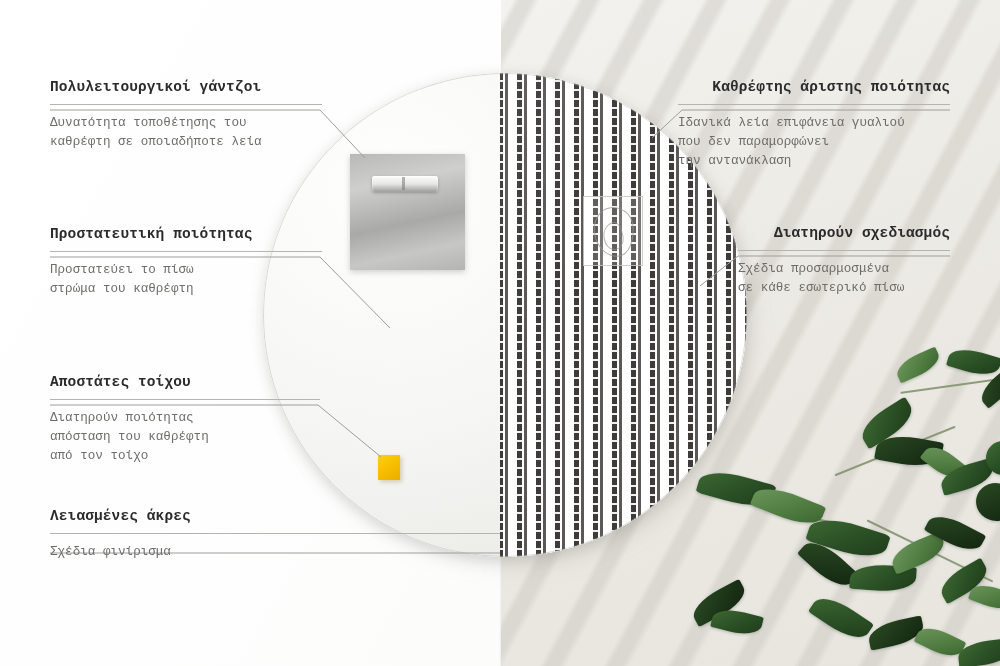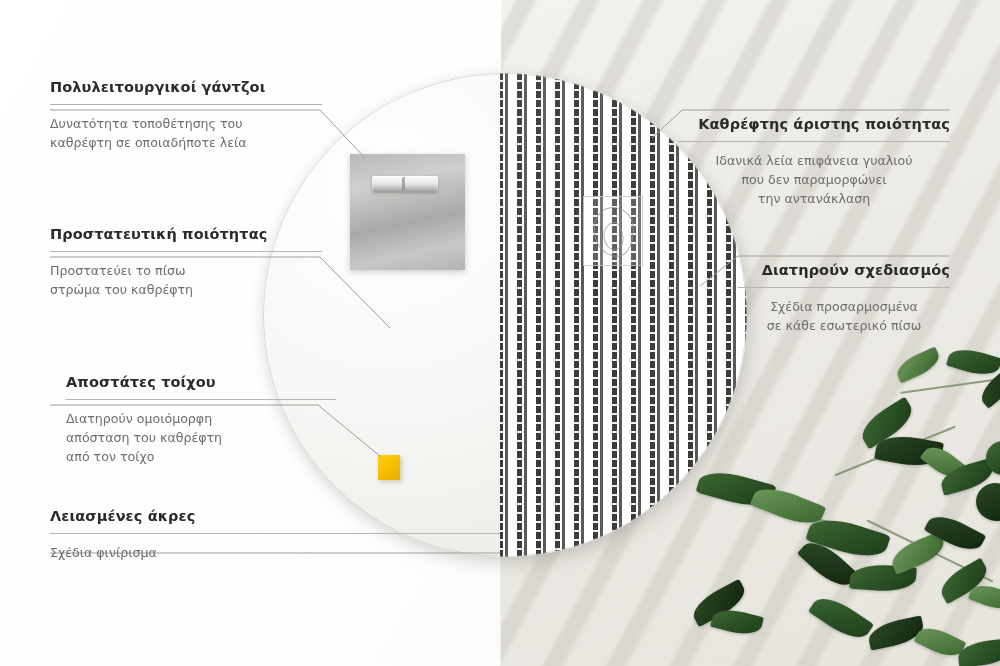--- a/index.html
+++ b/index.html
@@ -2,21 +2,21 @@
 <html><head>
 <meta charset="utf-8">
 <title>Round Mirror Product Infographic</title>
 <style>
   html,body{margin:0;padding:0;}
   body{
     width:1000px;height:666px;overflow:hidden;
     font-family:"DejaVu Sans","Liberation Sans",sans-serif;
     background:#ffffff;
   }
-  #stage{position:relative;width:1000px;height:666px;overflow:hidden;background:#fdfdfc;}
+  #stage{position:relative;width:1000px;height:666px;overflow:hidden;background:#fdfdfc;font-family:Liberation Mono, monospace;}
 
   
   .photo-bg{
     position:absolute;left:497px;top:0;width:503px;height:666px;
     background:
       repeating-linear-gradient(118deg,
         rgba(205,202,196,0.00) 0px,
         rgba(205,202,196,0.00) 14px,
         rgba(198,195,188,0.42) 20px,
         rgba(198,195,188,0.42) 31px,
@@ -150,22 +150,22 @@
   
   .callout{position:absolute;}
   .c-title{
     font-size:14.5px;font-weight:bold;color:#2b2b2b;letter-spacing:.1px;white-space:nowrap;
   }
   .c-rule{height:1px;background:#b5b4b0;margin-top:9px;}
   .c-body{
     font-size:12.6px;line-height:19px;color:#6e6d6a;margin-top:9px;white-space:pre-line;
   }
   .callout.right{text-align:right;}
-  .callout.right .c-title{text-align:right;margin-top:37px;}
-  .callout.right .c-body{text-align:center;}
+  .callout.right .c-title{text-align:right;}
+  .callout.right .c-body{text-align:left;}
   svg.conn{position:absolute;left:0;top:0;width:1000px;height:666px;pointer-events:none;}
 </style>
 </head>
 <body>
 
 <div id="stage">
 
   <div class="photo-bg soft"></div>
 
   <div class="panel-left"></div>
@@ -257,24 +257,24 @@
 καθρέφτη σε οποιαδήποτε λεία</div>
   </div>
 
   <div class="callout" style="left:50px;top:226px;width:272px;">
     <div class="c-title">Προστατευτική ποιότητας</div>
     <div class="c-rule"></div>
     <div class="c-body">Προστατεύει το πίσω
 στρώμα του καθρέφτη</div>
   </div>
 
-  <div class="callout" style="left:50px;top:374px;width:270px;margin-left:16px;">
+  <div class="callout" style="left:50px;top:374px;width:270px;">
     <div class="c-title">Αποστάτες τοίχου</div>
     <div class="c-rule"></div>
-    <div class="c-body">Διατηρούν ομοιόμορφη
+    <div class="c-body">Διατηρούν ποιότητας
 απόσταση του καθρέφτη
 από τον τοίχο</div>
   </div>
 
   <div class="callout" style="left:50px;top:508px;width:450px;">
     <div class="c-title">Λειασμένες άκρες</div>
     <div class="c-rule"></div>
     <div class="c-body">Σχέδια φινίρισμα</div>
   </div>
 

